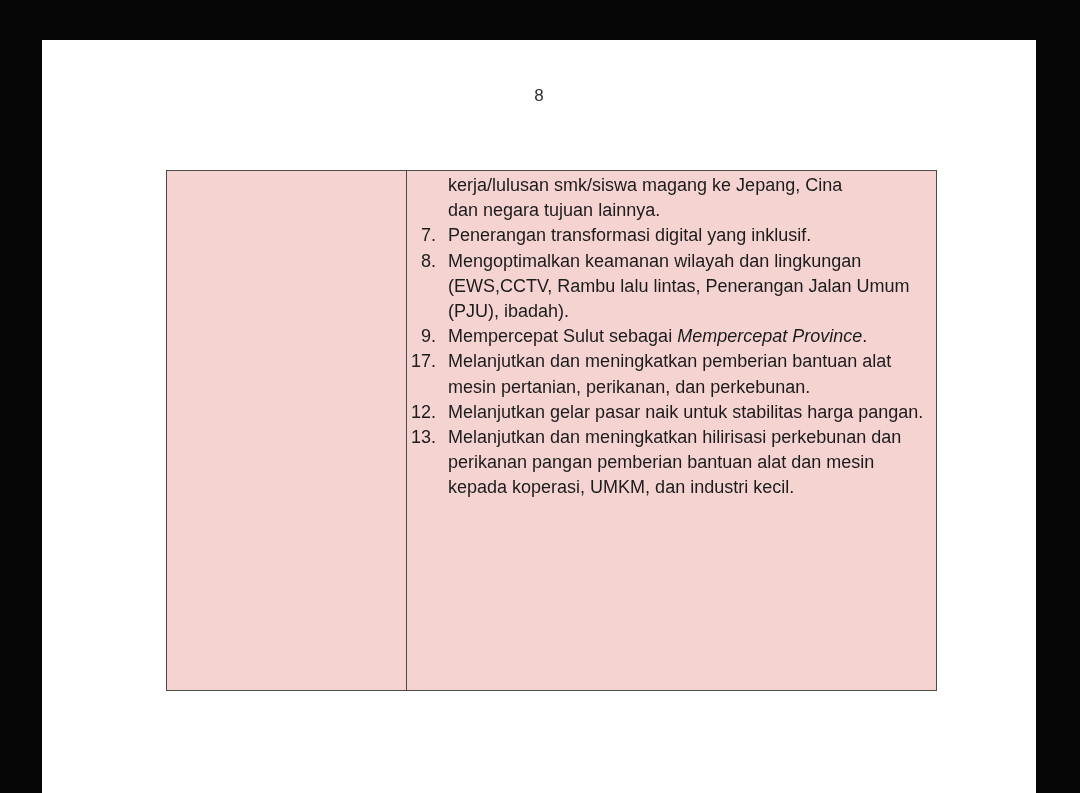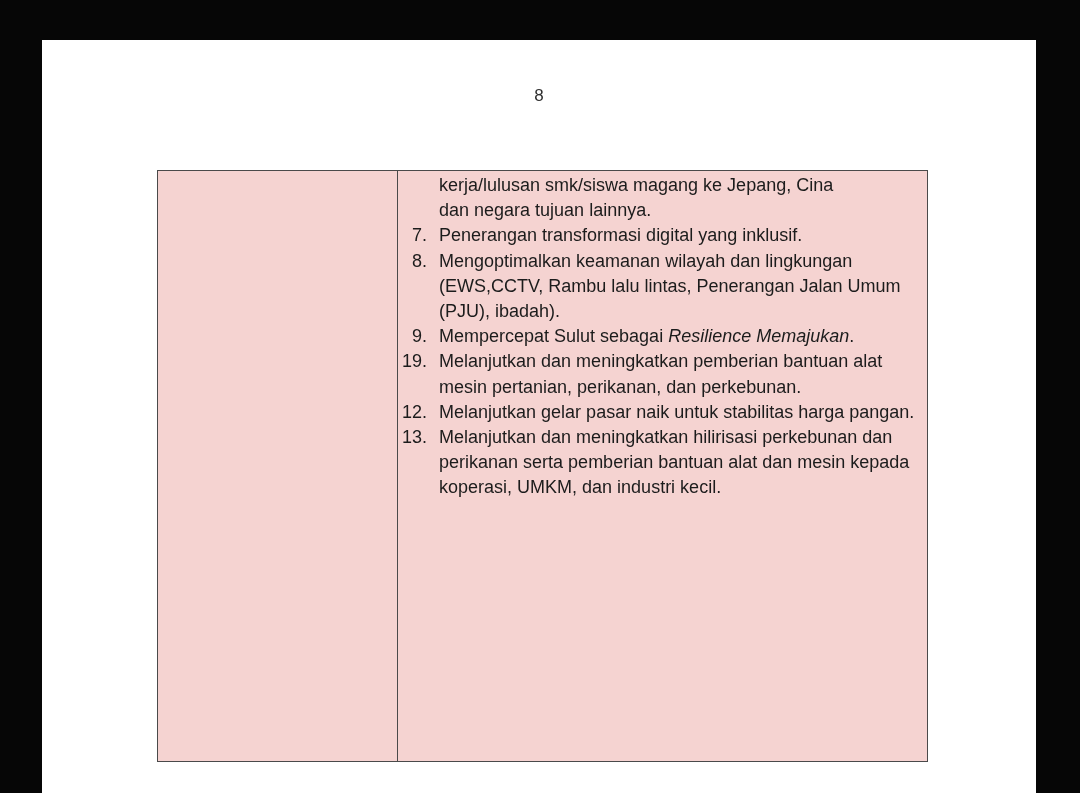--- a/index.html
+++ b/index.html
@@ -23,24 +23,24 @@
     position: absolute;
     top: 46px;
     left: 0;
     width: 100%;
     text-align: center;
     font-size: 17px;
     color: #2f2f2f;
   }
   .doc-table {
     position: absolute;
-    left: 115px;
+    left: 124px;
     top: 130px;
     width: 771px;
-    height: 592px;
+    height: 521px;
     box-sizing: border-box;
     display: flex;
     border: 1px solid #4a4a4a;
     background: #f5d3d1;
   }
   .cell { box-sizing: border-box; }
   .cell-left {
     flex: 0 0 240px;
     border-right: 1px solid #4a4a4a;
   }
@@ -85,30 +85,30 @@
           <div class="li">
             <span class="num">7.</span>
             <span class="txt">Penerangan transformasi digital yang inklusif.</span>
           </div>
           <div class="li">
             <span class="num">8.</span>
             <span class="txt">Mengoptimalkan keamanan wilayah dan lingkungan (EWS,CCTV, Rambu lalu lintas, Penerangan Jalan Umum (PJU), ibadah).</span>
           </div>
           <div class="li">
             <span class="num">9.</span>
-            <span class="txt">Mempercepat Sulut sebagai <i>Resilience Memajukan</i>.</span>
+            <span class="txt">Mempercepat Sulut sebagai <i>Mempercepat Province</i>.</span>
           </div>
           <div class="li">
-            <span class="num">19.</span>
+            <span class="num">17.</span>
             <span class="txt">Melanjutkan dan meningkatkan pemberian bantuan alat mesin pertanian, perikanan, dan perkebunan.</span>
           </div>
           <div class="li">
             <span class="num">12.</span>
             <span class="txt">Melanjutkan gelar pasar naik untuk stabilitas harga pangan.</span>
           </div>
           <div class="li">
             <span class="num">13.</span>
-            <span class="txt">Melanjutkan dan meningkatkan hilirisasi perkebunan dan perikanan serta pemberian bantuan alat dan mesin kepada koperasi, UMKM, dan industri kecil.</span>
+            <span class="txt">Melanjutkan dan meningkatkan hilirisasi perkebunan dan perikanan pangan pemberian bantuan alat dan mesin kepada koperasi, UMKM, dan industri kecil.</span>
           </div>
         </div>
     </div>
   </div>
 </div>
 
 </body></html>

